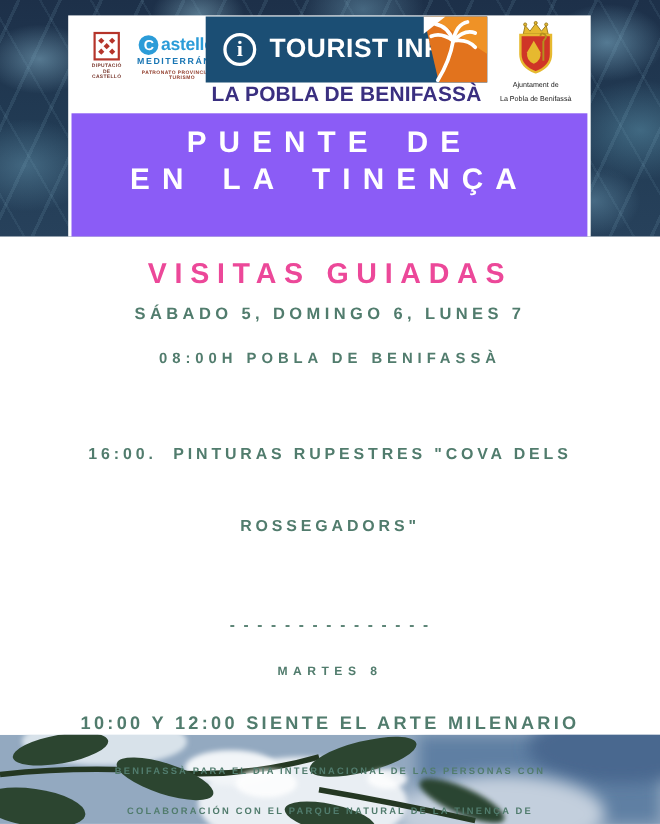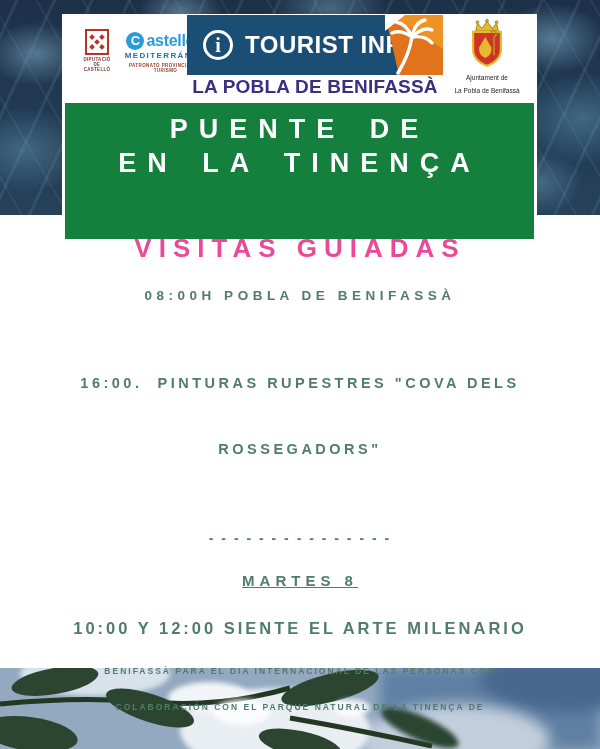--- a/index.html
+++ b/index.html
@@ -59,34 +59,34 @@
   .palm { position:absolute; right:0; top:0; width:58px; height:60px; }
   .ti-location { position:absolute; left:125px; top:62px; width:256px; text-align:center;
                  color:#3a2f80; font-weight:bold; font-size:19px; letter-spacing:.2px; white-space:nowrap; }
 
   
   .logo-ajuntament { position:absolute; left:392px; top:4px; width:66px; text-align:center; }
   .crest { width:40px; height:52px; margin:0 auto; display:block; }
   .aj-cap { font-size:6.5px; color:#222; line-height:11px; margin-top:2px; }
 
   
-  .banner { margin:0 3px; height:136px; background:#15803d; text-align:center; padding-top:9px; }
+  .banner { margin:0 3px; height:112px; background:#8b5cf6; text-align:center; padding-top:9px; }
   .banner div { color:#fff; font-weight:bold; font-size:27px; line-height:34px;
                 letter-spacing:11px; word-spacing:6px; white-space:nowrap; }
 
   
   .content { position:absolute; top:215px; left:0; width:600px; text-align:center;
              color:#517c6d; font-weight:bold; }
   .content * { white-space:pre-wrap; }
   .visitas { margin-top:15px; color:#ec4899; font-size:26px; line-height:36px; letter-spacing:7px; }
   .days   { margin-top:10px; font-size:15px; line-height:20px; letter-spacing:4px; }
   .event1 { margin-top:21px; font-size:13.5px; line-height:18px; letter-spacing:4.5px; }
   .event2 { margin-top:23px; font-size:14.5px; line-height:22px; letter-spacing:3.5px; }
   .divider{ margin-top:26px; font-size:14px; line-height:16px; letter-spacing:2px; }
-  .martes { margin-top:26px; font-size:15px; line-height:18px; letter-spacing:5px;text-decoration:underline; }
+  .martes { margin-top:26px; font-size:11px; line-height:18px; letter-spacing:5px; }
   .event3 { margin-top:27px; font-size:16.5px; line-height:22px; letter-spacing:3px; }
   .note   { margin-top:2px; font-size:8.5px; line-height:12px; letter-spacing:2px; }
 </style>
 </head>
 <body>
 
 <div class="poster">
 
   <div class="photo-top"></div>
 
@@ -183,20 +183,21 @@
     </div>
 
     <div class="banner">
       <div>PUENTE DE</div>
       <div>EN LA TINENÇA</div>
     </div>
   </div>
 
   <div class="content">
     <div class="visitas">VISITAS GUIADAS</div>
+    <div class="days">SÁBADO 5, DOMINGO 6, LUNES 7</div>
     <div class="event1">08:00H POBLA DE BENIFASSÀ</div>
     <div class="event2">
       <div>16:00.  PINTURAS RUPESTRES "COVA DELS</div>
       <div>ROSSEGADORS"</div>
     </div>
     <div class="divider">- - - - - - - - - - - - - - -</div>
     <div class="martes">MARTES 8</div>
     <div class="event3">10:00 Y 12:00 SIENTE EL ARTE MILENARIO</div>
     <div class="note">
       <div>BENIFASSÀ PARA EL DIA INTERNACIONAL DE LAS PERSONAS CON</div>

